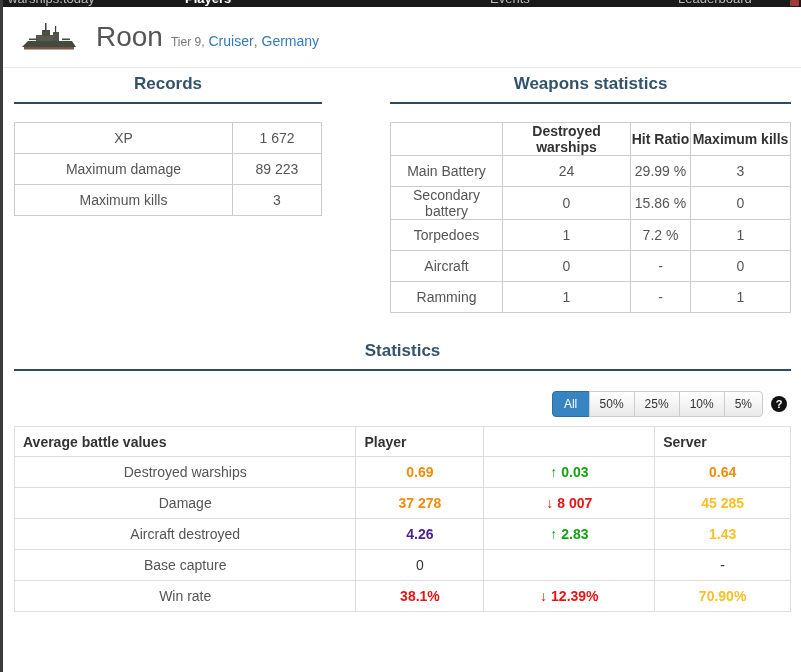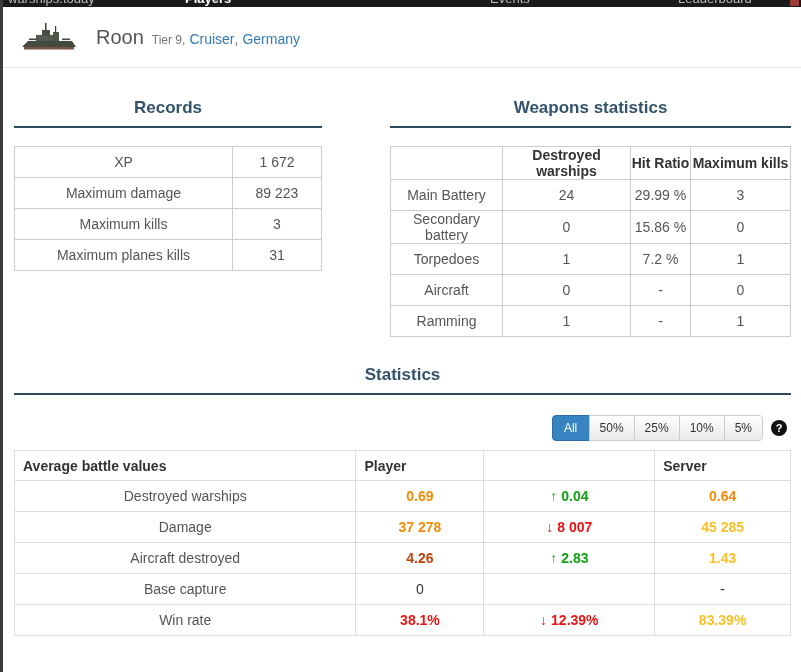--- a/index.html
+++ b/index.html
@@ -35,27 +35,27 @@
     position: absolute; right: 2px; top: 0; width: 9px; height: 6px;
     background: #a03a3a; border-radius: 1px;
   }
   
   .ship-header {
     height: 61px; display: flex; align-items: center; padding-left: 20px;
     background: #fff; border-bottom: 1px solid #e7e7e7;
   }
   .ship-img { width: 58px; height: 32px; flex: 0 0 auto; }
   .ship-title { margin-left: 18px; display: flex; align-items: baseline; }
-  .ship-name { font-size: 20px; color: #555; }
+  .ship-name { font-size: 28px; color: #555; }
   .ship-sub { font-size: 12px; color: #777; margin-left: 8px; }
   .ship-link { font-size: 14px; color: #337ab7; text-decoration: none; cursor: pointer; }
   .comma { font-size: 14px; color: #777; margin-right: 4px; }
   
   .content { padding: 0 10px 0 14px; }
-  .two-col { display: flex; margin-top: 28px; }
+  .two-col { display: flex; margin-top: 4px; }
   .col-records { width: 308px; flex: 0 0 auto; }
   .col-weapons { flex: 1 1 auto; margin-left: 28px; padding-left: 40px; }
   .section-title {
     font-size: 17px; font-weight: bold; color: #33536b; text-align: center;
     padding: 2px 0 8px 0; border-bottom: 2px solid #2d4a5e;
   }
   table { border-collapse: collapse; width: 100%; font-size: 14px; }
   .records-table { margin-top: 18px; }
   .records-table td {
     border: 1px solid #ccc; height: 31px; text-align: center; color: #555;
@@ -101,21 +101,21 @@
     height: 30px; text-align: left; padding-left: 8px; font-weight: bold; color: #333;
   }
   .stats-table td { height: 31px; text-align: center; color: #555; }
   .stats-table .scol0 { width: 44%; }
   .stats-table .scol1 { width: 16.5%; }
   .stats-table .scol2 { width: 22%; }
   .stats-table .scol3 { width: 17.5%; }
   .val { font-weight: bold; }
   .c-orange { color: #ef8c09; }
   .c-gold   { color: #f7bf28; }
-  .c-teal   { color: #c2410c; }
+  .c-teal   { color: #4c1d95; }
   .c-green  { color: #13a113; }
   .c-red    { color: #e81414; }
   .c-plain  { color: #333; font-weight: normal; }
   .arrow { font-weight: bold; margin-right: 4px; }
 </style>
 </head>
 <body>
 
 <div class="edge-strip"></div>
 
@@ -162,24 +162,20 @@
               <td class="rec-value">1 672</td>
             </tr>
             <tr>
               <td class="rec-label">Maximum damage</td>
               <td class="rec-value">89 223</td>
             </tr>
             <tr>
               <td class="rec-label">Maximum kills</td>
               <td class="rec-value">3</td>
             </tr>
-            <tr>
-              <td class="rec-label">Maximum planes kills</td>
-              <td class="rec-value">31</td>
-            </tr>
           </tbody>
       </table>
     </div>
 
     <div class="col-weapons">
       <div class="section-title">Weapons statistics</div>
       <table class="weapons-table">
         <thead>
           <tr>
             <th class="wcol0"></th>
@@ -243,21 +239,21 @@
         <th class="scol0">Average battle values</th>
         <th class="scol1">Player</th>
         <th class="scol2"></th>
         <th class="scol3">Server</th>
       </tr>
     </thead>
     <tbody>
         <tr>
           <td class="scol0">Destroyed warships</td>
           <td class="scol1"><span class="val c-orange">0.69</span></td>
-          <td class="scol2"><span class="arrow c-green">↑</span><span class="val c-green">0.04</span></td>
+          <td class="scol2"><span class="arrow c-green">↑</span><span class="val c-green">0.03</span></td>
           <td class="scol3"><span class="val c-orange">0.64</span></td>
         </tr>
         <tr>
           <td class="scol0">Damage</td>
           <td class="scol1"><span class="val c-orange">37 278</span></td>
           <td class="scol2"><span class="arrow c-red">↓</span><span class="val c-red">8 007</span></td>
           <td class="scol3"><span class="val c-gold">45 285</span></td>
         </tr>
         <tr>
           <td class="scol0">Aircraft destroyed</td>
@@ -268,18 +264,18 @@
         <tr>
           <td class="scol0">Base capture</td>
           <td class="scol1"><span class="val c-plain">0</span></td>
           <td class="scol2"></td>
           <td class="scol3"><span class="val c-plain">-</span></td>
         </tr>
         <tr>
           <td class="scol0">Win rate</td>
           <td class="scol1"><span class="val c-red">38.1%</span></td>
           <td class="scol2"><span class="arrow c-red">↓</span><span class="val c-red">12.39%</span></td>
-          <td class="scol3"><span class="val c-gold">83.39%</span></td>
+          <td class="scol3"><span class="val c-gold">70.90%</span></td>
         </tr>
       </tbody>
   </table>
 
 </div>
 
 </body></html>

